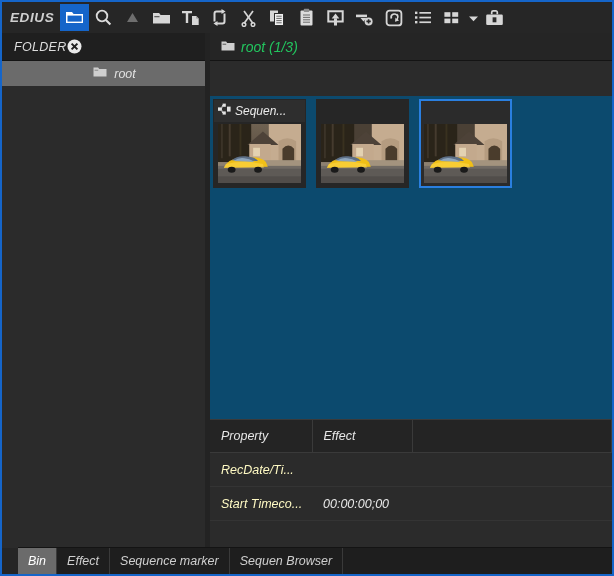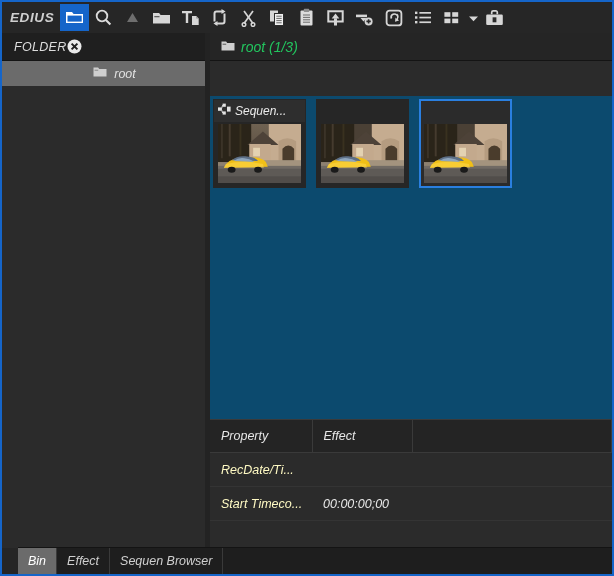--- a/index.html
+++ b/index.html
@@ -480,16 +480,17 @@
             <td></td>
           </tr>
         </tbody>
       </table>
     </div>
   </div>
 
   <div class="tabbar">
     <div class="tab active">Bin</div>
     <div class="tab">Effect</div>
+    <div class="tab">Sequence marker</div>
     <div class="tab">Sequen Browser</div>
   </div>
 
 </div>
 
 </body></html>

